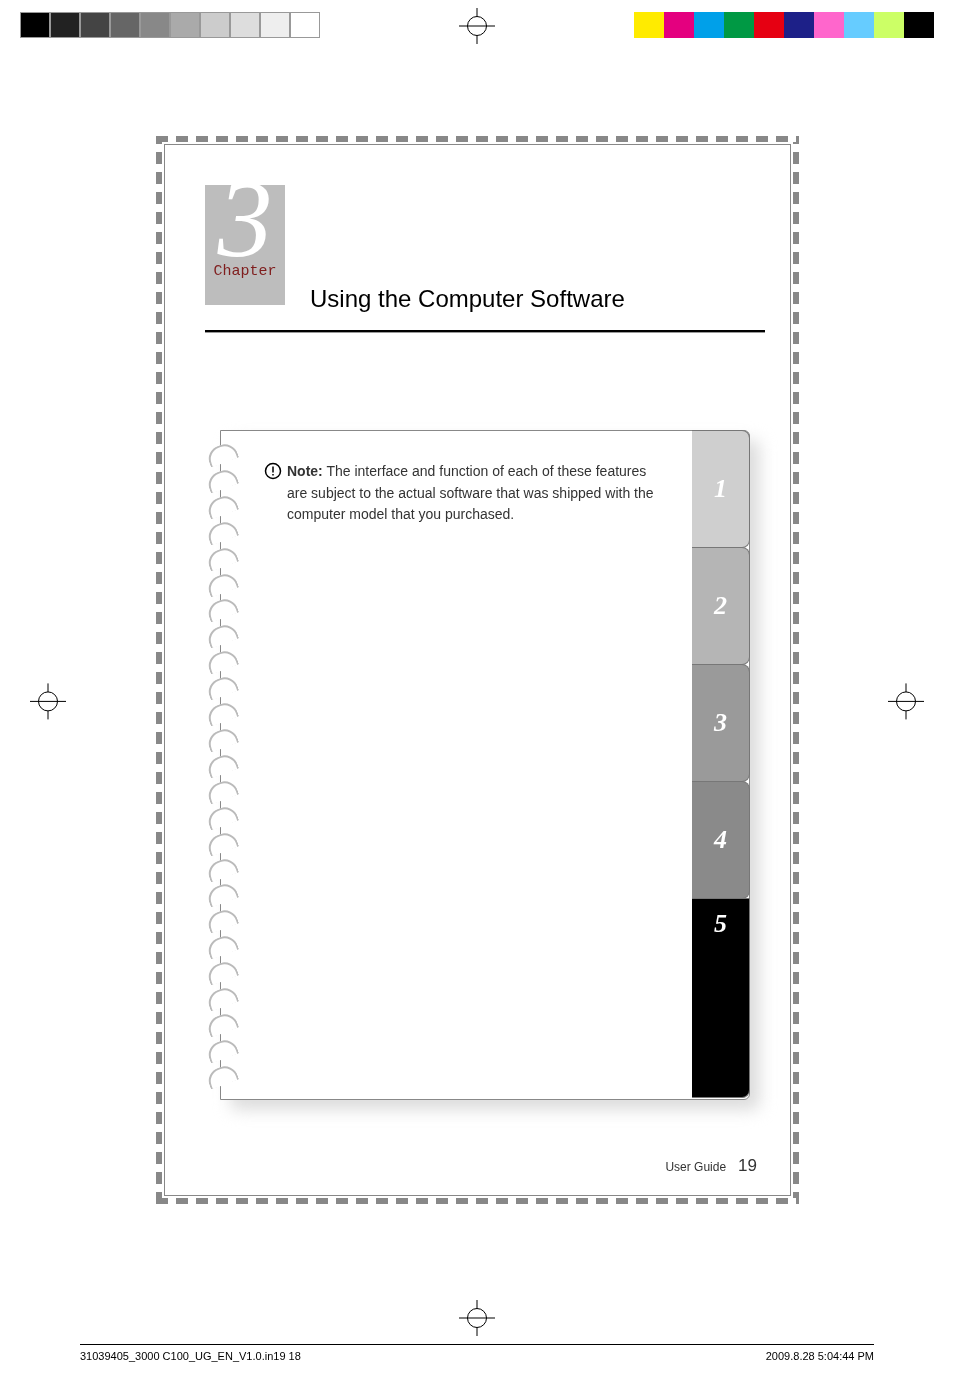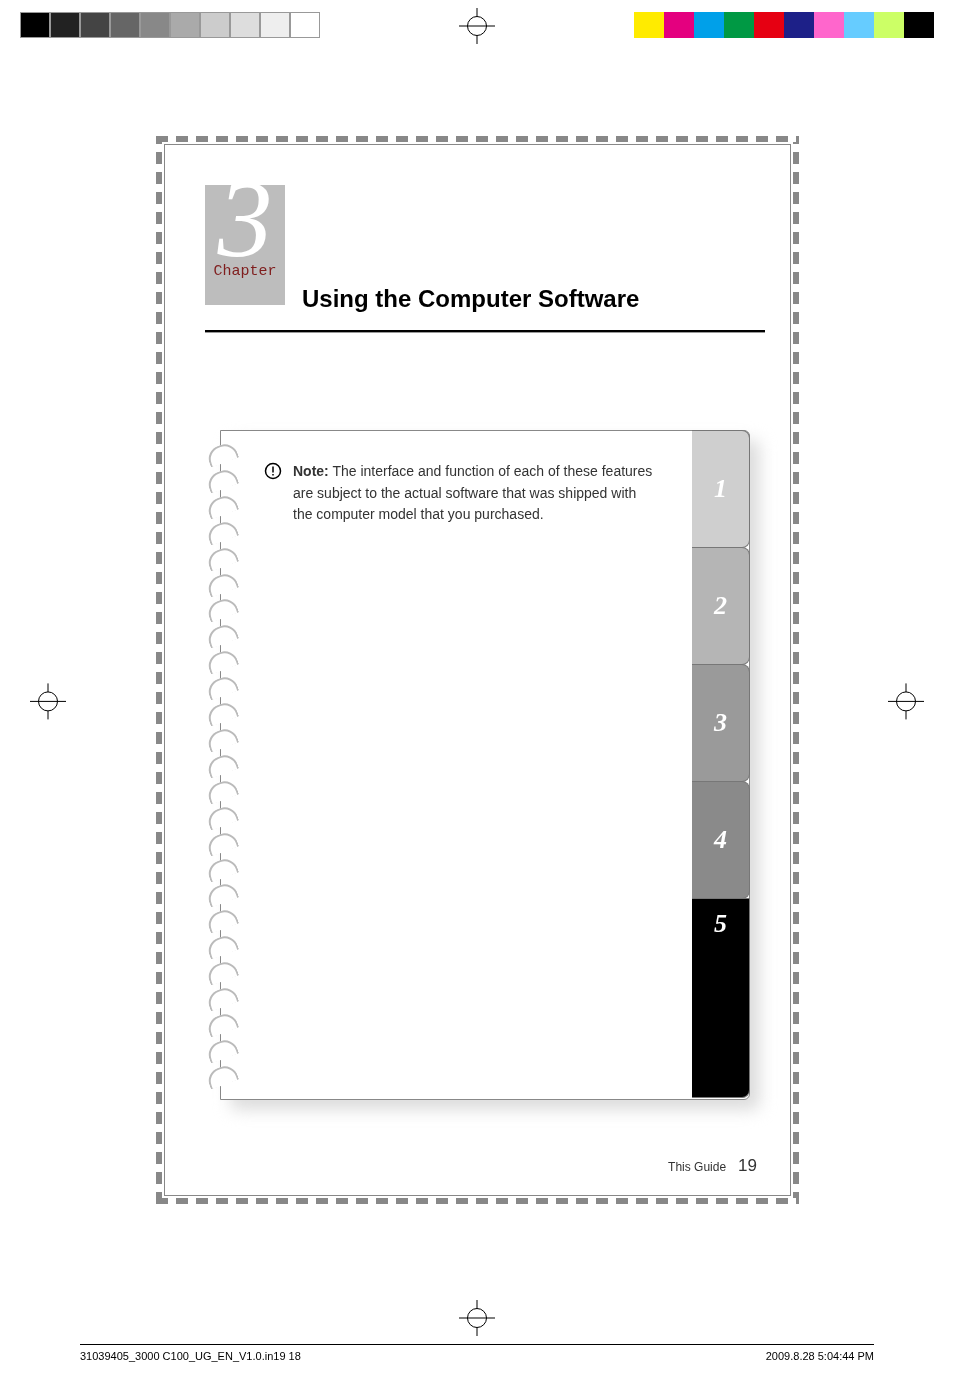--- a/index.html
+++ b/index.html
@@ -99,23 +99,23 @@
   .chap-label {
     color:#7f1d1d;
     font-size:15px;
     text-align:center;
     margin-top:-6px;
     font-family: Liberation Mono, monospace;
     font-style: normal;
   }
   .chap-title {
     position:absolute;
-    top:155px; left:152px;
+    top:155px; left:160px;
     font-size:24px;
-    font-weight:bold;
+    font-weight:normal;
     color:#000;
   }
   .chap-rule {
     position:absolute;
     top:200px; left:55px; right:40px;
     border-top:2px solid #000;
     border-bottom:1px solid #999;
     height:3px;
   }
 
@@ -160,21 +160,21 @@
   }
   .topics-heading {
     font-size:18px; font-weight:bold; line-height:1.4;
     margin-bottom:30px;
     color:#000;
   }
   .topic-item {
     font-size:14px; margin-left:4px; margin-bottom:24px;
   }
   .topic-item .arrow { color:#555; margin-right:6px; }
-  .note-row { display:flex; gap:10px; font-size:14px; line-height:1.55; }
+  .note-row { display:flex; gap:4px; font-size:14px; line-height:1.55; }
   .note-icon {
     width:20px; flex:0 0 20px;
     display:flex; align-items:flex-start; justify-content:center;
     padding-top:1px;
   }
   .note-icon svg { width:18px; height:18px; }
   .note-text { flex:1; }
   .note-label { font-weight:bold; }
 
   
@@ -335,21 +335,21 @@
       <div class="tab tab-darker">
           <span>4</span>
         </div>
       <div class="tab tab-rest">
           <span style="position:relative; top:-74px;">5</span>
         </div>
     </div>
   </div>
 
   <div class="page-footer">
-    <span>This Guide</span>
+    <span>User Guide</span>
     <span class="pn">19</span>
   </div>
 </div>
 
 <div class="meta-line">
   <span>31039405_3000 C100_UG_EN_V1.0.in19   18</span>
   <span>2009.8.28   5:04:44 PM</span>
 </div>
 
 </body></html>

